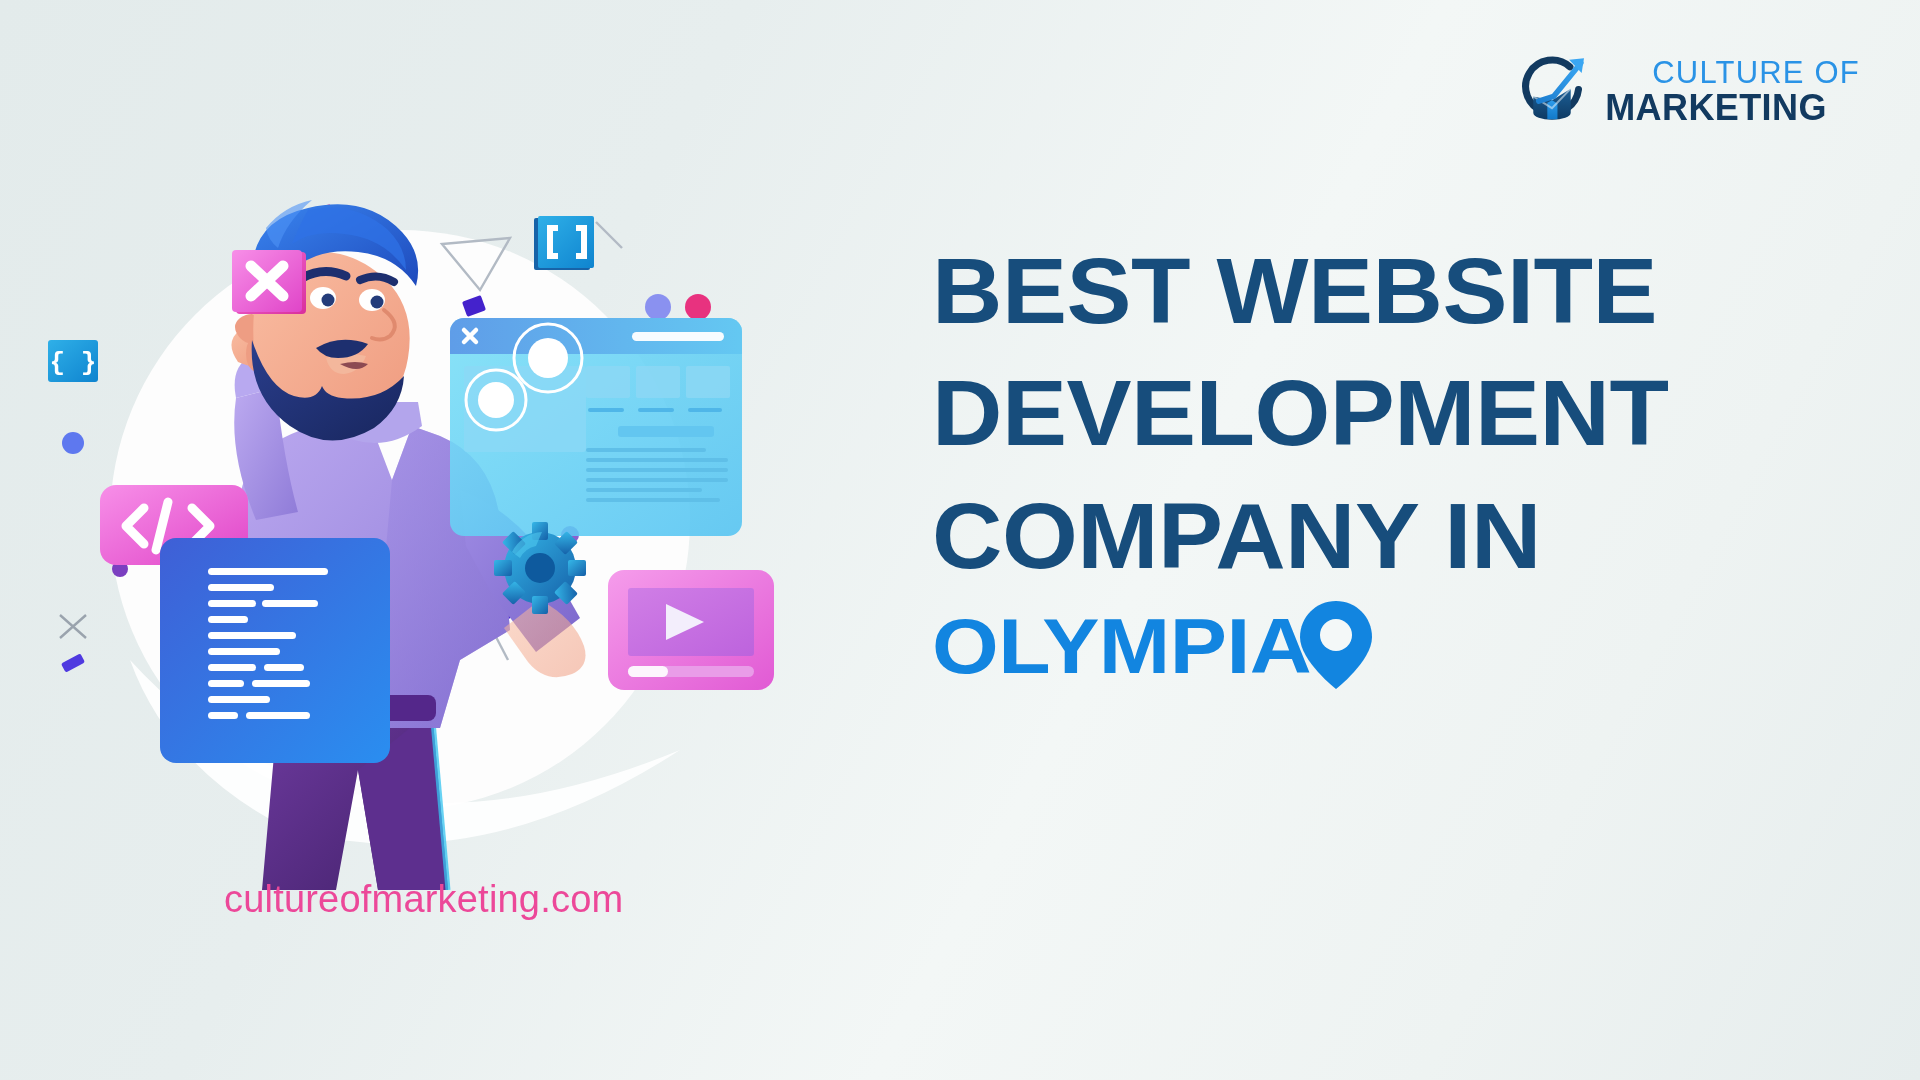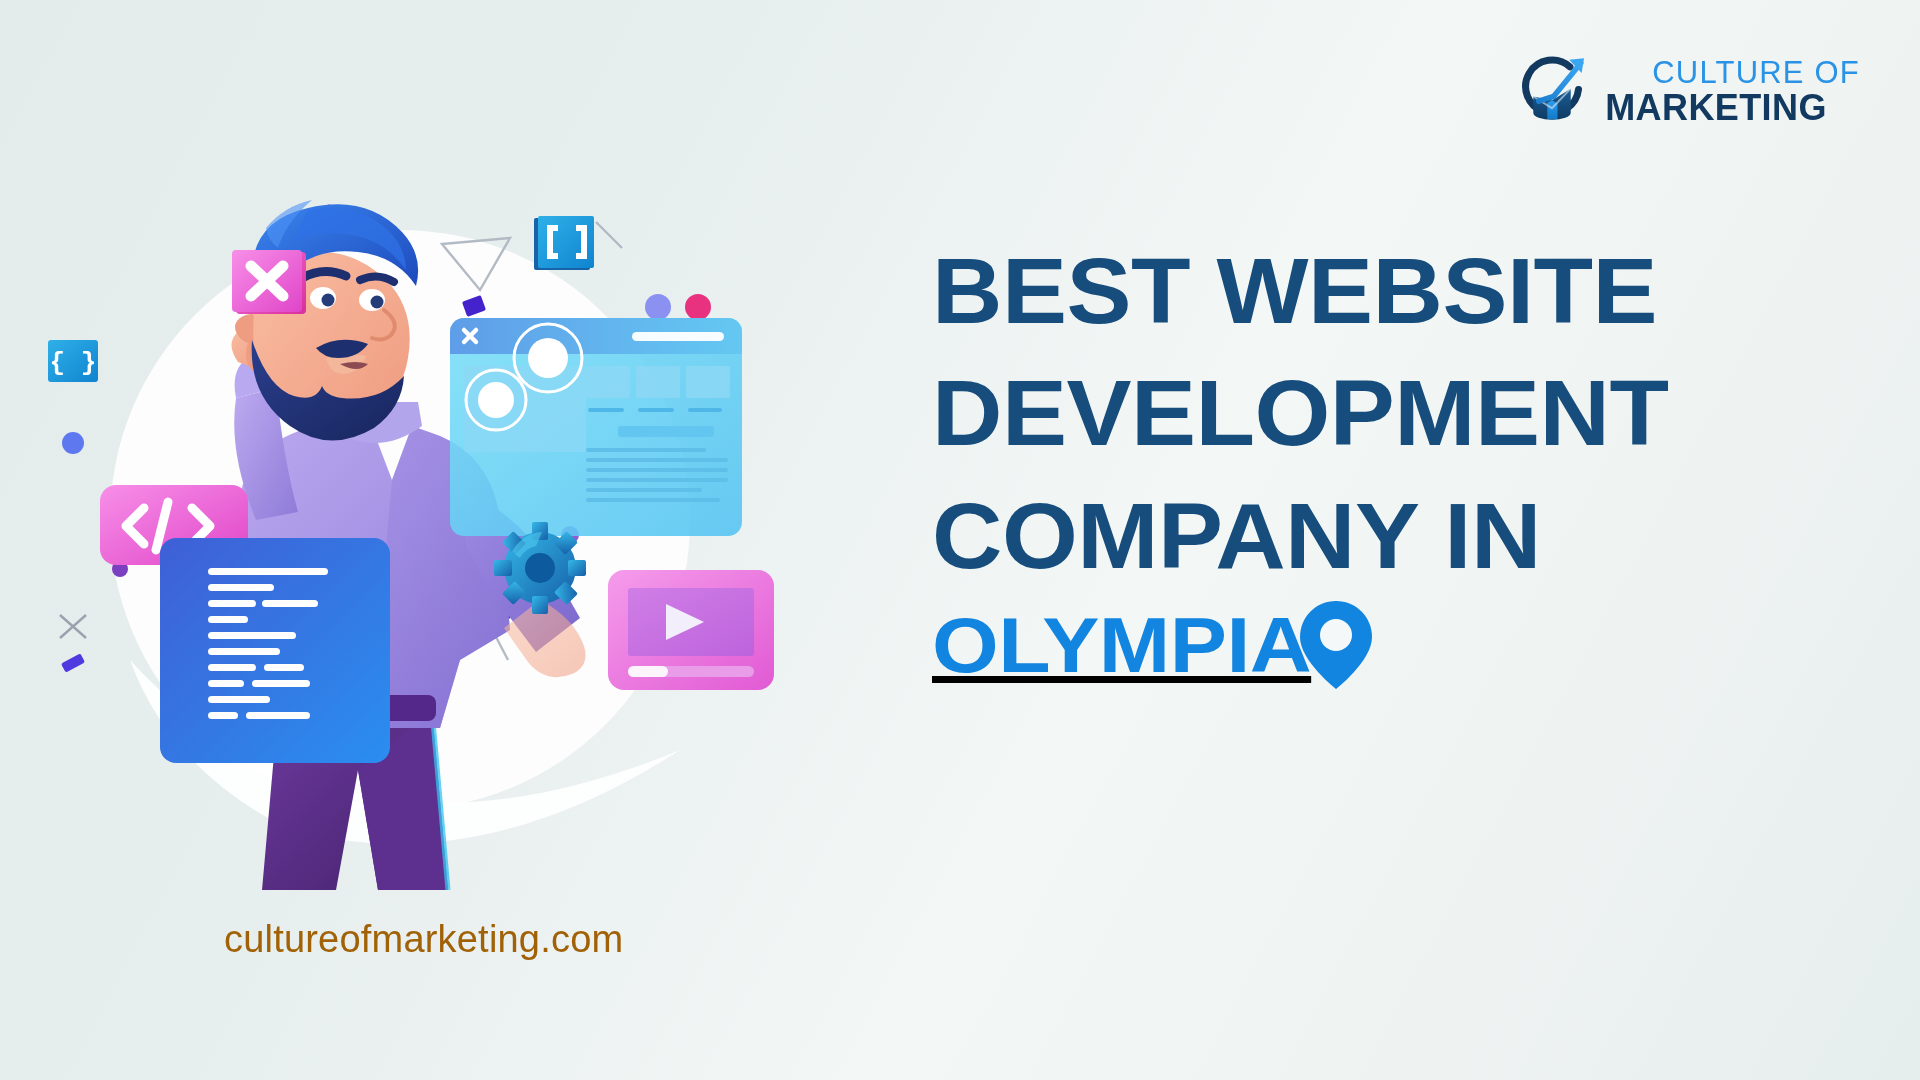--- a/index.html
+++ b/index.html
@@ -30,34 +30,34 @@
     font-family:"Liberation Sans", sans-serif;
     font-weight:700;
     font-size:92px;
     line-height:1.33;
     letter-spacing:-0.5px;
     color:#174d7c;
     transform:scaleX(1.06);
     transform-origin:left center;
     white-space:nowrap;
   }
-  .hl-city-row{ display:flex; align-items:flex-start; gap:0;text-decoration:underline; }
+  .hl-city-row{ display:flex; align-items:center; gap:0; }
   .hl-city{
     font-family:"Liberation Sans", sans-serif;
     font-weight:700; font-size:78px; line-height:1.25;
     color:#1285e0; letter-spacing:-0.5px;
     transform:scaleX(1.1); transform-origin:left center;
   }
   .pin{ margin-left:18px; flex:0 0 auto; }
 
   
   .url{
-    position:absolute; left:224px; top:918px;
-    font-family:"Liberation Sans", sans-serif;
-    font-size:38px; color:#a16207; letter-spacing:.2px;
+    position:absolute; left:224px; top:878px;
+    font-family:"Liberation Sans", sans-serif;
+    font-size:38px; color:#ec4899; letter-spacing:.2px;
   }
 
   
   .illo{ position:absolute; left:40px; top:190px; width:880px; height:700px; }
   .illo svg{ display:block; width:100%; height:100%; }
 </style>
 </head>
 <body>
 
 <div class="logo">

